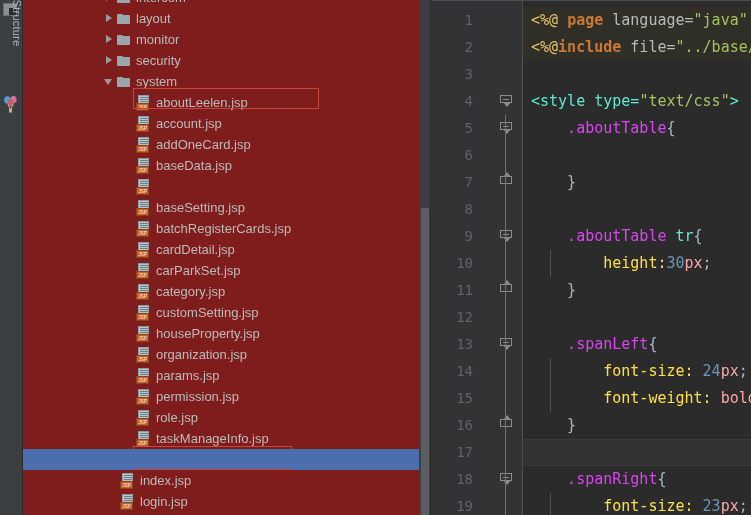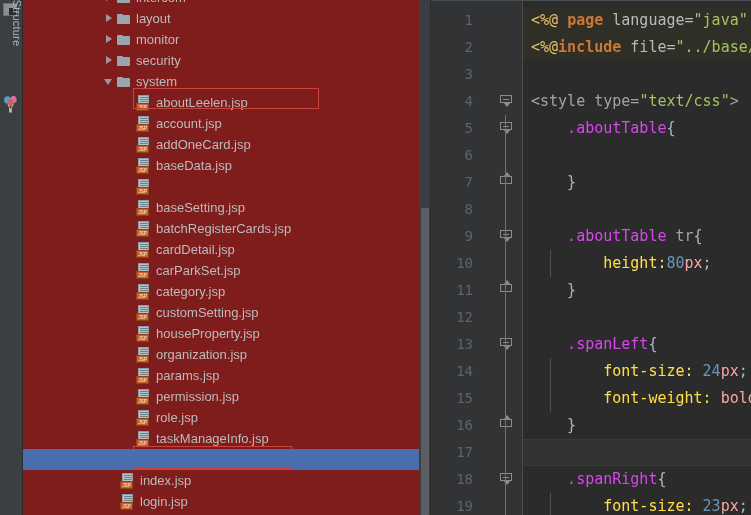--- a/index.html
+++ b/index.html
@@ -354,21 +354,21 @@
     height: 27px;
     background: #4f5254;
   }
 
   
   .t-tag     { color: #e8bf6a; }
   .t-kw      { color: #cc7832; font-weight: bold; }
   .t-attr    { color: #bababa; }
   .t-str     { color: #a5c261; }
   .t-sel     { color: #d946ef; }
-  .t-elem    { color: #a3a3a3; }
+  .t-elem    { color: #5eead4; }
   .t-plain   { color: #a9b7c6; }
   .t-num     { color: #6897bb; }
   .t-unit    { color: #fca5a5; }
   .t-brace   { color: #a9b7c6; }
   .t-white   { color: #fde047; }
   .t-punct   { color: #a9b7c6; }
 
   .editor-top-line {
     position: absolute;
     left: 0; top: 0;
@@ -602,21 +602,21 @@
     <div class="code-lines" id="code-lines">
         <div class="cline dir-bg"><div class="bgstripe"></div><span class="num">1</span><span class="code"><span class="t-tag">&lt;%@ </span><span class="t-kw">page </span><span class="t-attr">language=</span><span class="t-str">"java"</span><span class="t-plain"> </span></span></div>
         <div class="cline dir-bg"><div class="bgstripe"></div><span class="num">2</span><span class="code"><span class="t-tag">&lt;%@</span><span class="t-kw">include </span><span class="t-attr">file=</span><span class="t-str">"../base/</span></span></div>
         <div class="cline"><span class="num">3</span><span class="code"></span></div>
         <div class="cline"><span class="num">4</span><div class="fold open"><div class="sq"></div><div class="tri"></div></div><span class="code"><span class="t-elem">&lt;style type=</span><span class="t-str">"text/css"</span><span class="t-elem">&gt;</span></span></div>
         <div class="cline"><span class="num">5</span><div class="fold open"><div class="sq"></div><div class="tri"></div></div><div class="foldline"></div><span class="code"><span class="t-sel">    .aboutTable</span><span class="t-brace">{</span></span></div>
         <div class="cline"><span class="num">6</span><div class="foldline"></div><span class="code"></span></div>
         <div class="cline"><span class="num">7</span><div class="fold end"><div class="sq"></div><div class="tri-up"></div></div><div class="foldline"></div><span class="code"><span class="t-brace">    }</span></span></div>
         <div class="cline"><span class="num">8</span><div class="foldline"></div><span class="code"></span></div>
         <div class="cline"><span class="num">9</span><div class="fold open"><div class="sq"></div><div class="tri"></div></div><div class="foldline"></div><span class="code"><span class="t-sel">    .aboutTable </span><span class="t-elem">tr</span><span class="t-brace">{</span></span></div>
-        <div class="cline"><span class="num">10</span><div class="foldline"></div><div class="indentguide"></div><span class="code"><span class="t-white">        height:</span><span class="t-num">80</span><span class="t-unit">px</span><span class="t-punct">;</span></span></div>
+        <div class="cline"><span class="num">10</span><div class="foldline"></div><div class="indentguide"></div><span class="code"><span class="t-white">        height:</span><span class="t-num">30</span><span class="t-unit">px</span><span class="t-punct">;</span></span></div>
         <div class="cline"><span class="num">11</span><div class="fold end"><div class="sq"></div><div class="tri-up"></div></div><div class="foldline"></div><span class="code"><span class="t-brace">    }</span></span></div>
         <div class="cline"><span class="num">12</span><div class="foldline"></div><span class="code"></span></div>
         <div class="cline"><span class="num">13</span><div class="fold open"><div class="sq"></div><div class="tri"></div></div><div class="foldline"></div><span class="code"><span class="t-sel">    .spanLeft</span><span class="t-brace">{</span></span></div>
         <div class="cline"><span class="num">14</span><div class="foldline"></div><div class="indentguide"></div><span class="code"><span class="t-white">        font-size: </span><span class="t-num">24</span><span class="t-unit">px</span><span class="t-punct">;</span></span></div>
         <div class="cline"><span class="num">15</span><div class="foldline"></div><div class="indentguide"></div><span class="code"><span class="t-white">        font-weight: </span><span class="t-unit">bold</span></span></div>
         <div class="cline"><span class="num">16</span><div class="fold end"><div class="sq"></div><div class="tri-up"></div></div><div class="foldline"></div><span class="code"><span class="t-brace">    }</span></span></div>
         <div class="cline caret-line"><div class="bgstripe"></div><span class="num">17</span><div class="foldline"></div><span class="code"></span></div>
         <div class="cline"><span class="num">18</span><div class="fold open"><div class="sq"></div><div class="tri"></div></div><div class="foldline"></div><span class="code"><span class="t-sel">    .spanRight</span><span class="t-brace">{</span></span></div>
         <div class="cline"><span class="num">19</span><div class="foldline"></div><div class="indentguide"></div><span class="code"><span class="t-white">        font-size: </span><span class="t-num">23</span><span class="t-unit">px</span><span class="t-punct">;</span></span></div>
       </div>

